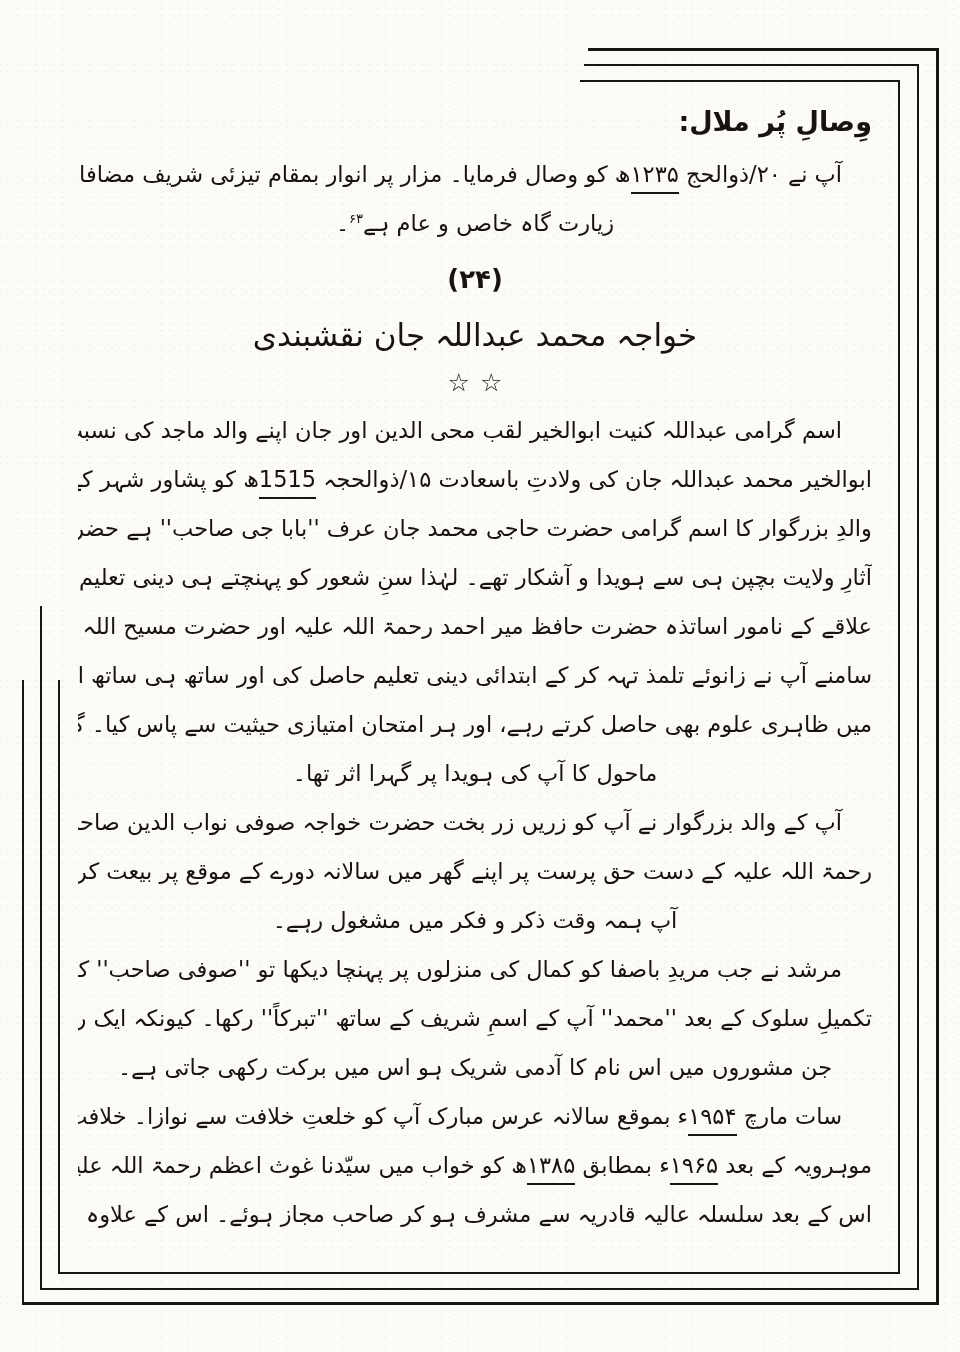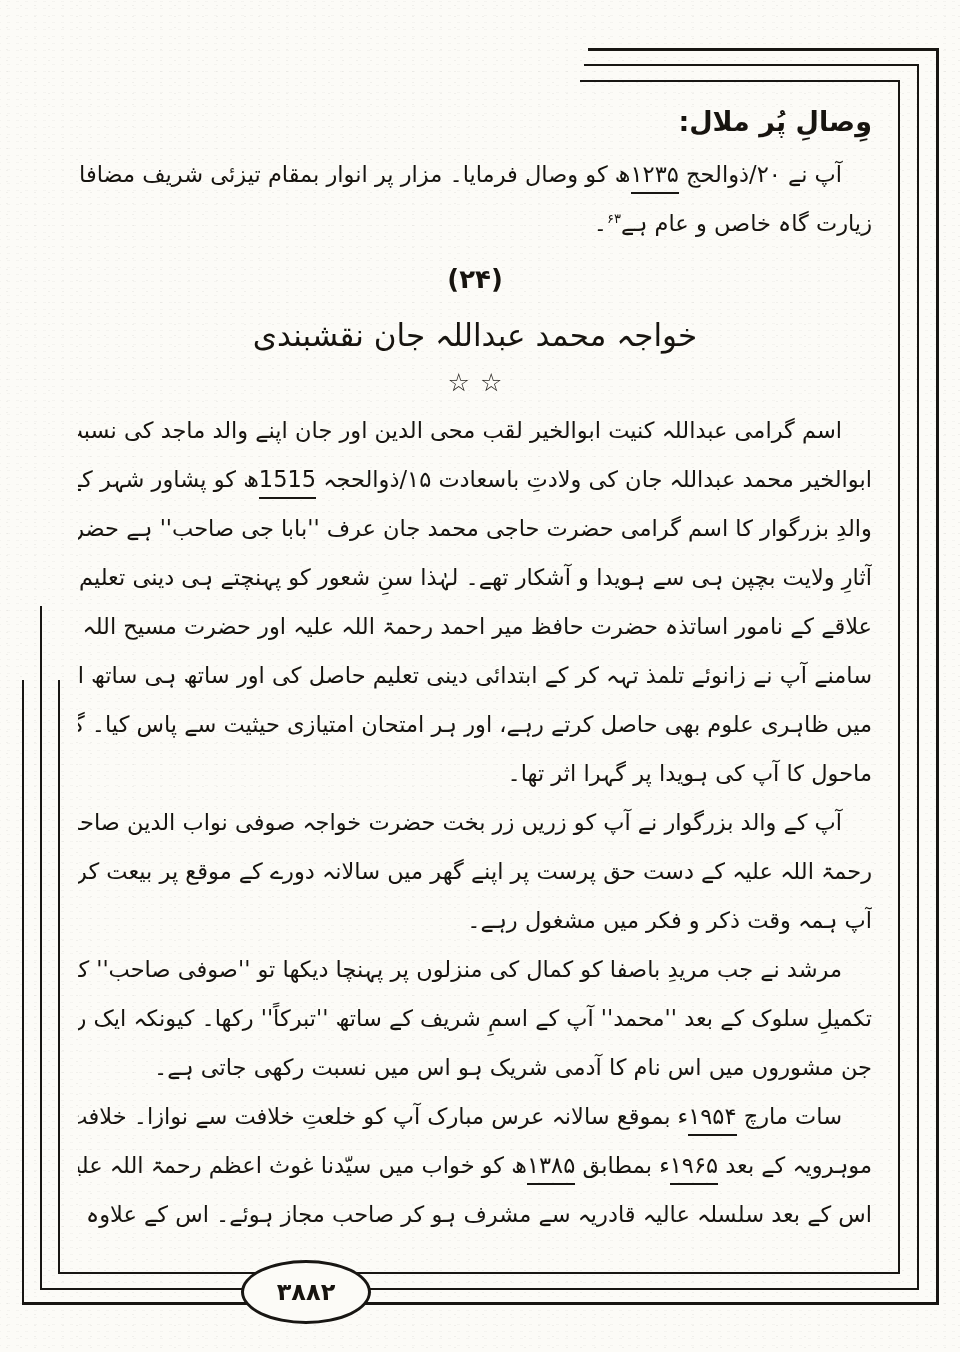--- a/index.html
+++ b/index.html
@@ -61,21 +61,21 @@
     padding-left:4px;
   }
   .para{margin:0;}
   .line{
     font-size:22.5px;
     height:49px;line-height:49px;
     white-space:nowrap;
     overflow:hidden;
   }
   .line.indent{padding-right:30px;}
-  .line.center{}
+  .line.center{text-align:center;}
   .sec-num{
     text-align:center;font-size:26px;font-weight:bold;
     height:54px;line-height:54px;margin-top:4px;
   }
   .sec-title{
     text-align:center;font-size:31px;font-weight:normal;
     height:58px;line-height:58px;
   }
   .sec-stars{
     text-align:center;font-size:25px;letter-spacing:10px;
@@ -96,23 +96,20 @@
   <div class="fl t1"></div>
   <div class="fl t2"></div>
   <div class="fl t3"></div>
   <div class="fl b1"></div>
   <div class="fl b2"></div>
   <div class="fl b3"></div>
   <div class="fl l1"></div>
   <div class="fl l2"></div>
   <div class="fl l3"></div>
 
-  <div class="oval oval-bottom">
-    <span>۳۸۸۲</span>
-  </div>
 
   <div class="text-col">
 
     <div class="h-small">وِصالِ پُر ملال:</div>
 
     <div>
         <div class="para">
           <div class="line indent">آپ نے ۲۰/ذوالحج <span class="unum">۱۲۳۵</span>ھ کو وصال فرمایا۔ مزار پر انوار بمقام تیزئی شریف مضافاتِ تیراہ میں</div>
           <div class="line center">زیارت گاہ خاصں و عام ہے<sup class="fn">۶۳</sup>۔</div>
         </div>
@@ -134,21 +131,21 @@
           <div class="line center">ماحول کا آپ کی ہویدا پر گہرا اثر تھا۔</div>
         </div>
         <div class="para">
           <div class="line indent">آپ کے والد بزرگوار نے آپ کو زریں زر بخت حضرت خواجہ صوفی نواب الدین صاحب موہروی</div>
           <div class="line">رحمۃ اللہ علیہ کے دست حق پرست پر اپنے گھر میں سالانہ دورے کے موقع پر بیعت کرا دیا۔ بیعت کے بعد</div>
           <div class="line center">آپ ہمہ وقت ذکر و فکر میں مشغول رہے۔</div>
         </div>
         <div class="para">
           <div class="line indent">مرشد نے جب مریدِ باصفا کو کمال کی منزلوں پر پہنچا دیکھا تو ''صوفی صاحب'' کا لقب عطا فرمایا اور</div>
           <div class="line">تکمیلِ سلوک کے بعد ''محمد'' آپ کے اسمِ شریف کے ساتھ ''تبرکاً'' رکھا۔ کیونکہ ایک روایت میں ہے کہ</div>
-          <div class="line center">جن مشوروں میں اس نام کا آدمی شریک ہو اس میں نسبت رکھی جاتی ہے۔</div>
+          <div class="line center">جن مشوروں میں اس نام کا آدمی شریک ہو اس میں برکت رکھی جاتی ہے۔</div>
         </div>
         <div class="para">
           <div class="line indent">سات مارچ <span class="unum">۱۹۵۴</span>ء بموقع سالانہ عرس مبارک آپ کو خلعتِ خلافت سے نوازا۔ خلافت نقشبندیہ</div>
           <div class="line">موہرویہ کے بعد <span class="unum">۱۹۶۵</span>ء بمطابق <span class="unum">۱۳۸۵</span>ھ کو خواب میں سیّدنا غوث اعظم رحمۃ اللہ علیہ کی زیارت ہوئی اور</div>
           <div class="line">اس کے بعد سلسلہ عالیہ قادریہ سے مشرف ہو کر صاحب مجاز ہوئے۔ اس کے علاوہ سلسلہ چشتیہ نظامیہ</div>
         </div>
       </div>
 
   </div>
 </div>

